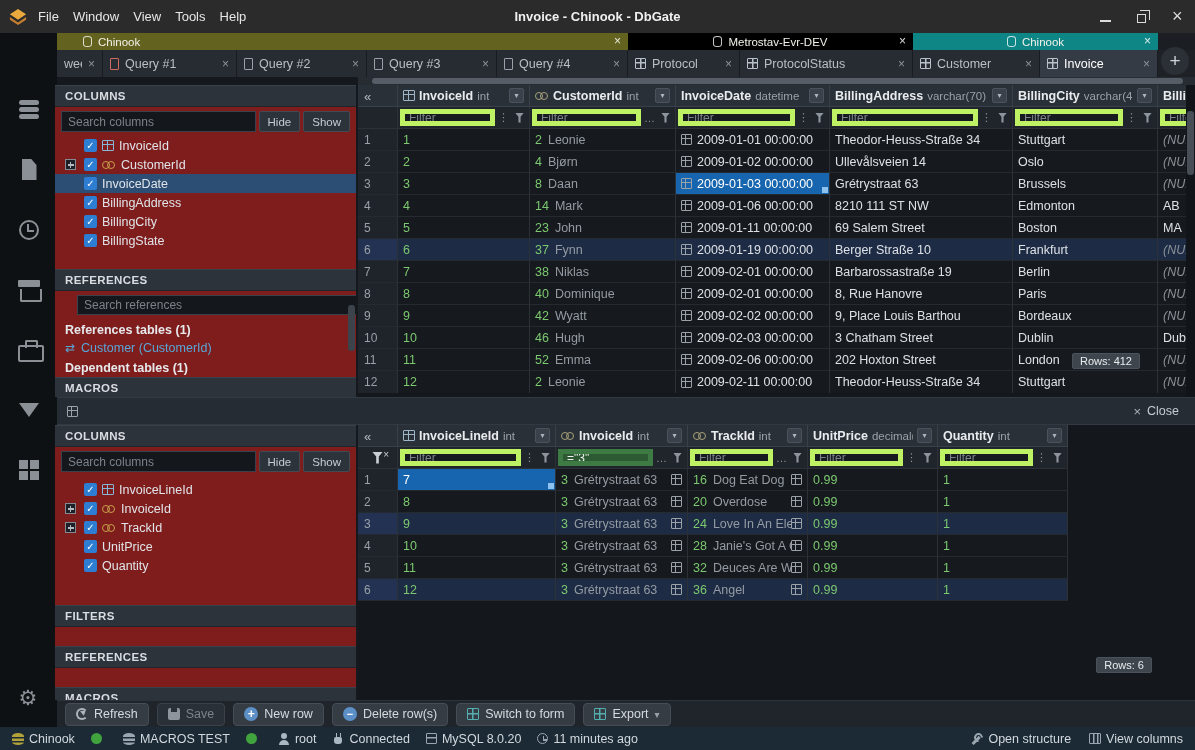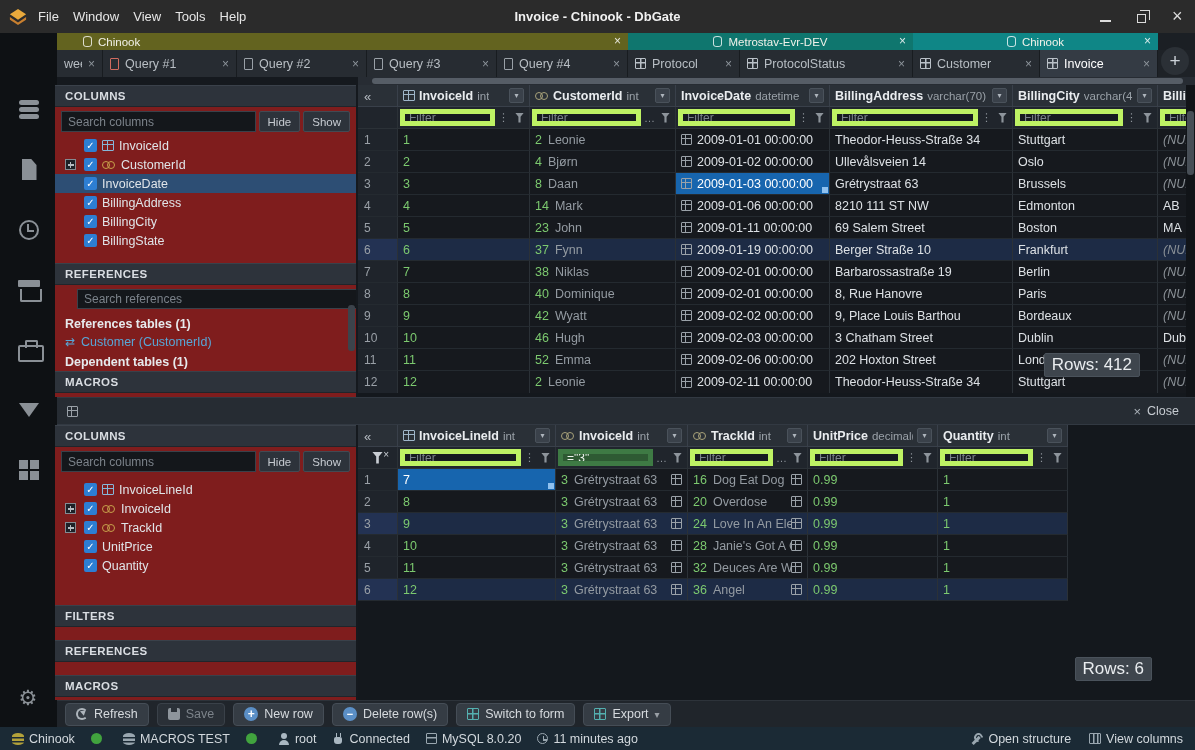--- a/index.html
+++ b/index.html
@@ -34,21 +34,21 @@
   .sbi.apps::after{content:"";position:absolute;left:2px;top:8px;width:22px;height:13px;border:2px solid #8a9096;border-radius:2px}
   .sbi.favorites::before{content:"";position:absolute;left:3px;top:6px;border-left:10px solid transparent;border-right:10px solid transparent;border-top:14px solid #8a9096}
   .sbi.cells::before{content:"";position:absolute;left:3px;top:3px;width:9px;height:9px;background:#8a9096;box-shadow:11px 0 0 #8a9096,0 11px 0 #8a9096,11px 11px 0 #8a9096}
   .sbi.gear{position:absolute;left:15px;bottom:16px;font-size:21px;color:#8a9096;line-height:26px;text-align:center}
   .sbi.gear::before{content:"⚙"}
 
   
   .groupstrip{position:absolute;left:57px;top:33px;width:1138px;height:17px;display:flex;background:#1b1f24}
   .tgroup{height:17px;position:relative;display:flex;align-items:center;justify-content:center;gap:6px;font-size:11.5px;color:#f2f2ea}
   .g-olive{background:#63631f}
-  .g-red{background:#0f766e}
+  .g-red{background:#000000}
   .g-teal{background:#0f8686}
   .gw571{width:571px}.gw285{width:285px}.gw245{width:245px}
   .label-left{justify-content:flex-start;padding-left:26px}
   .tg-db{width:9px;height:11px;border:1.5px solid rgba(255,255,255,.78);border-radius:4px/3px;flex:none}
   .tg-x{position:absolute;right:7px;top:1px;color:rgba(255,255,255,.85);font-size:12px}
   .tg-x::before{content:"×"}
 
   
   .tabstrip{position:absolute;left:57px;top:50px;width:1138px;height:27px;display:flex;background:#1e2227}
   .tab{height:27px;flex:none;display:flex;align-items:center;gap:6px;padding:0 7px;background:#272c32;border-right:1px solid #181c20;font-size:12.5px;color:#b9bfc5;overflow:hidden}
@@ -67,21 +67,21 @@
 
   
   .hstrip{position:absolute;left:358px;top:77px;width:837px;height:8px;background:#272c33}
   .hthumb{position:absolute;left:14px;right:12px;top:1px;height:6px;border-radius:3px;background:#565d66}
 
   
   .panel{position:absolute;left:55px;width:301px;background:#7f1d1d;overflow:hidden}
   .panel-top{top:85px;height:312px}
   .panel-bottom{top:425px;height:275px}
   .sec{height:22px;background:#2d333b;border-top:1px solid #3a414a;border-bottom:1px solid #20252b;display:flex;align-items:center;padding:0 10px;font-weight:700;font-size:11.5px;letter-spacing:.4px;color:#d9dde2}
-  .mt{margin-top:13px}
+  .mt{margin-top:19px}
   .mtlist{margin-top:8px}
   .mtbig{margin-top:30px}
   .searchrow{display:flex;gap:3px;margin:4px 6px;height:21px}
   .psearch{flex:1;min-width:0;background:#14171b;border:1px solid #3a414a;color:#c8cdd2;font-size:12px;height:21px;padding:0 6px;font-family:inherit}
   .psearch::placeholder{color:#7b828a}
   .psearch.full{display:block;margin:4px 22px;width:calc(100% - 12px);height:20px;flex:none}
   .mini-btn{height:21px;padding:0 8px;background:#2d333b;border:1px solid #434a53;color:#c6cbd1;font-size:11.5px;border-radius:2px;font-family:inherit}
   .col-list{display:flex;flex-direction:column}
   .col-item{display:flex;align-items:center;height:19px;padding-left:6px;gap:5px;font-size:12.5px;color:#e0e4e8;white-space:nowrap;overflow:hidden}
   .col-item.selected{background:#2d4e74}
@@ -149,21 +149,21 @@
   .cell.sel{background:#1765ae;color:#fff;position:relative}
   .cell.sel .numv{color:#fff}
   .cell.sel::after{content:"";position:absolute;right:1px;bottom:1px;width:6px;height:6px;background:#8fc1ef}
   .datec .mini-grid{margin-right:5px}
   .mini-grid{display:inline-block;flex:none;width:11px;height:11px;border:1px solid #9aa1a8;border-radius:1px;
     background:linear-gradient(#9aa1a8 0 0) 0 3px/100% 1px no-repeat,linear-gradient(90deg,#9aa1a8 0 0) 3px 0/1px 100% no-repeat}
   .mg-r{margin-left:auto}
   .fkc .numv{flex:none}
   .vscroll{position:absolute;right:0;top:0;width:9px;height:100%;background:#111418}
   .vthumb{position:absolute;right:1px;top:26px;width:7px;height:64px;background:#474e56;border-radius:3px}
-  .rows-badge{position:absolute;background:#3e454d;border:1px solid #4a525b;color:#e9ecef;font-size:17px;padding:1px 7px;border-radius:2px}
+  .rows-badge{position:absolute;background:#3e454d;border:1px solid #4a525b;color:#e9ecef;font-size:11px;padding:1px 7px;border-radius:2px}
   .grid-top .rows-badge{right:55px;top:268px}
   .grid-bottom .rows-badge{right:43px;top:232px}
 
   
   .splitbar{position:absolute;left:57px;top:397px;width:1138px;height:28px;background:#262c33;border-top:1px solid #323942;border-bottom:1px solid #323942;display:flex;align-items:center;gap:8px;padding:0 10px}
   .split-title{font-weight:700;font-size:12.5px;color:#e8ebee}
   .split-right{margin-left:auto;display:flex;align-items:center;gap:6px;color:#c6cbd1;font-size:12.5px;padding-right:6px}
   .close-x{color:#aab1b8;font-size:13px}
   .close-x::before{content:"×"}
 

